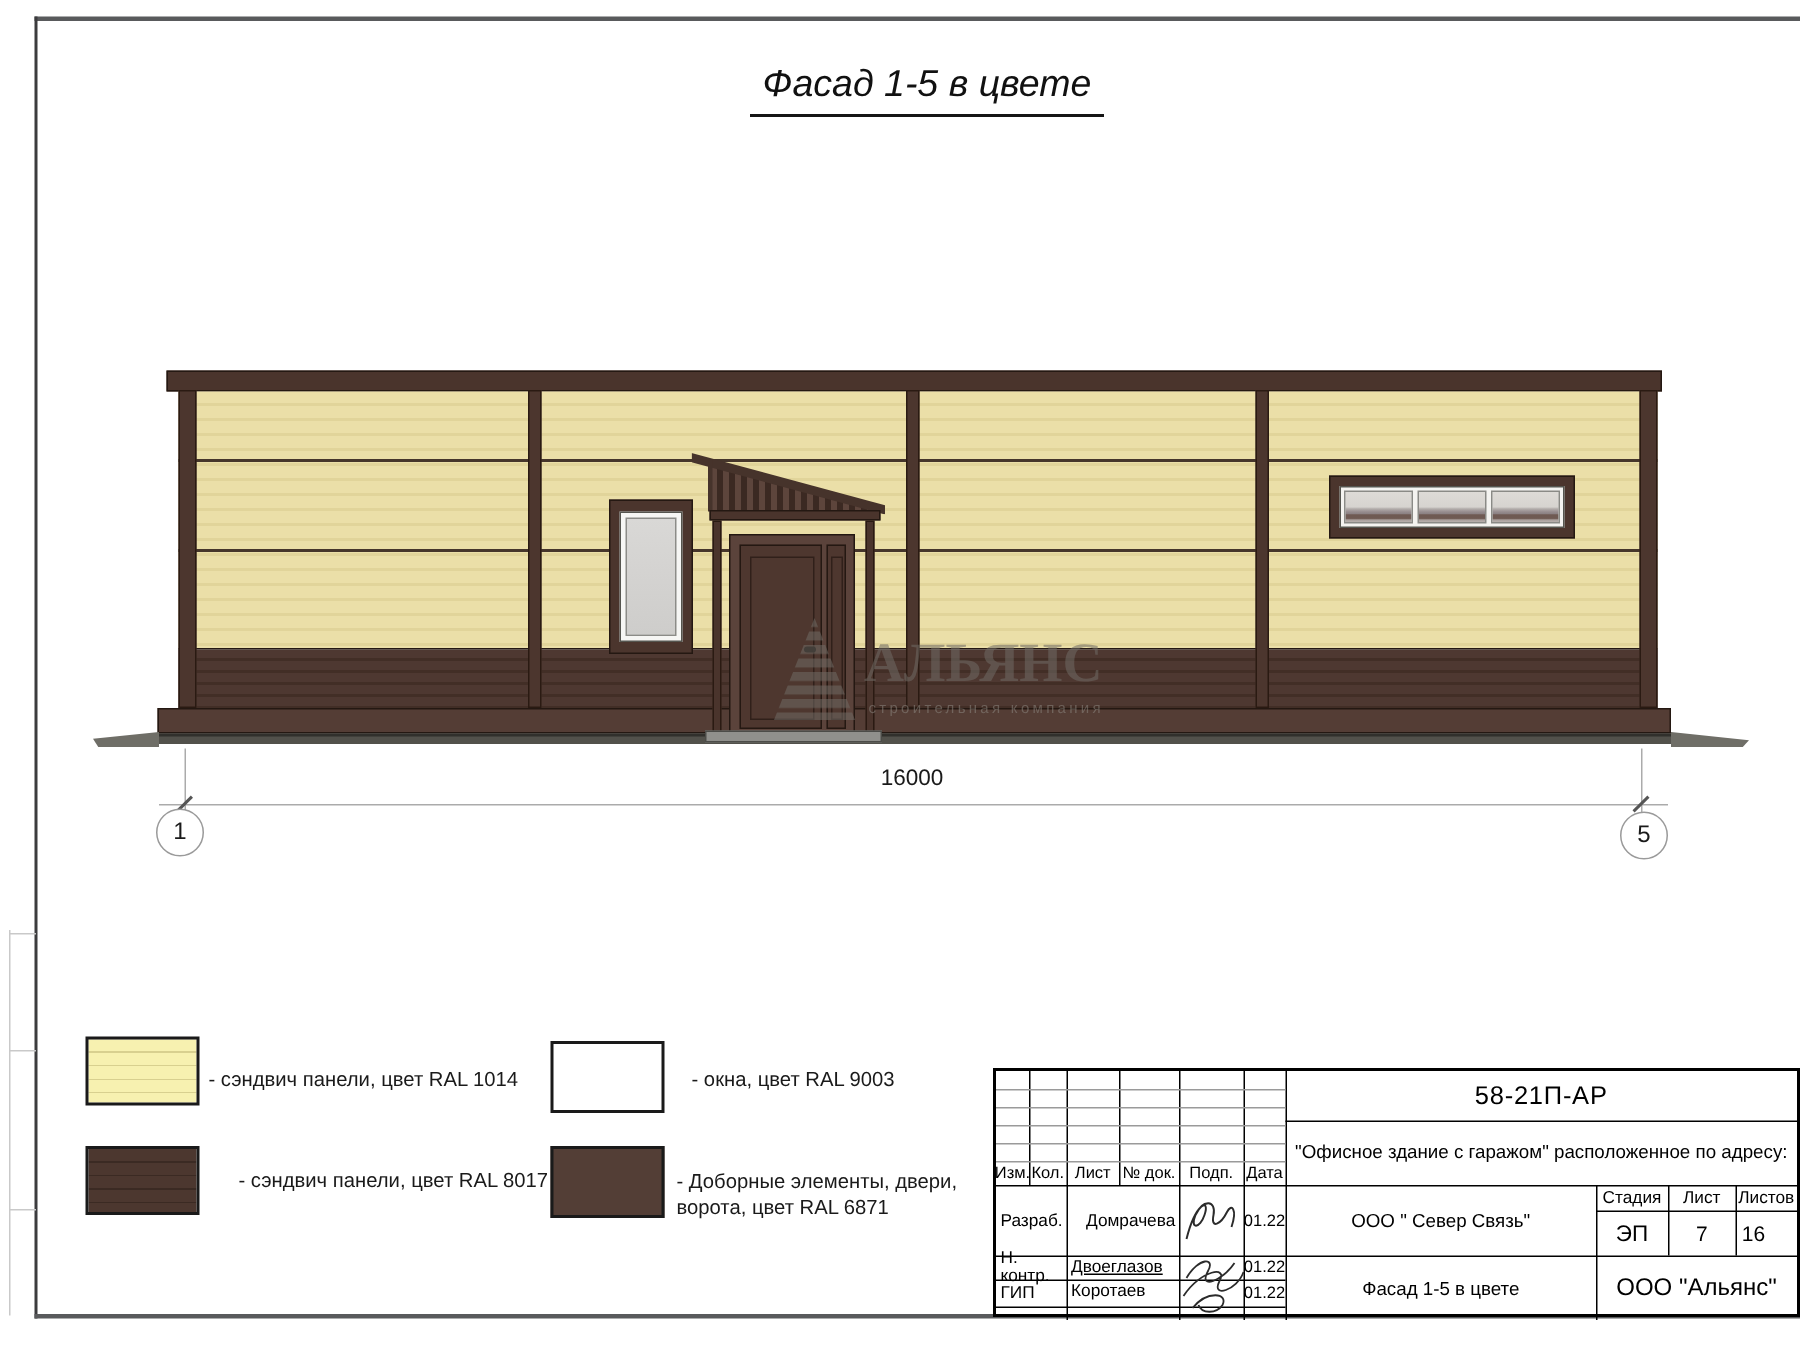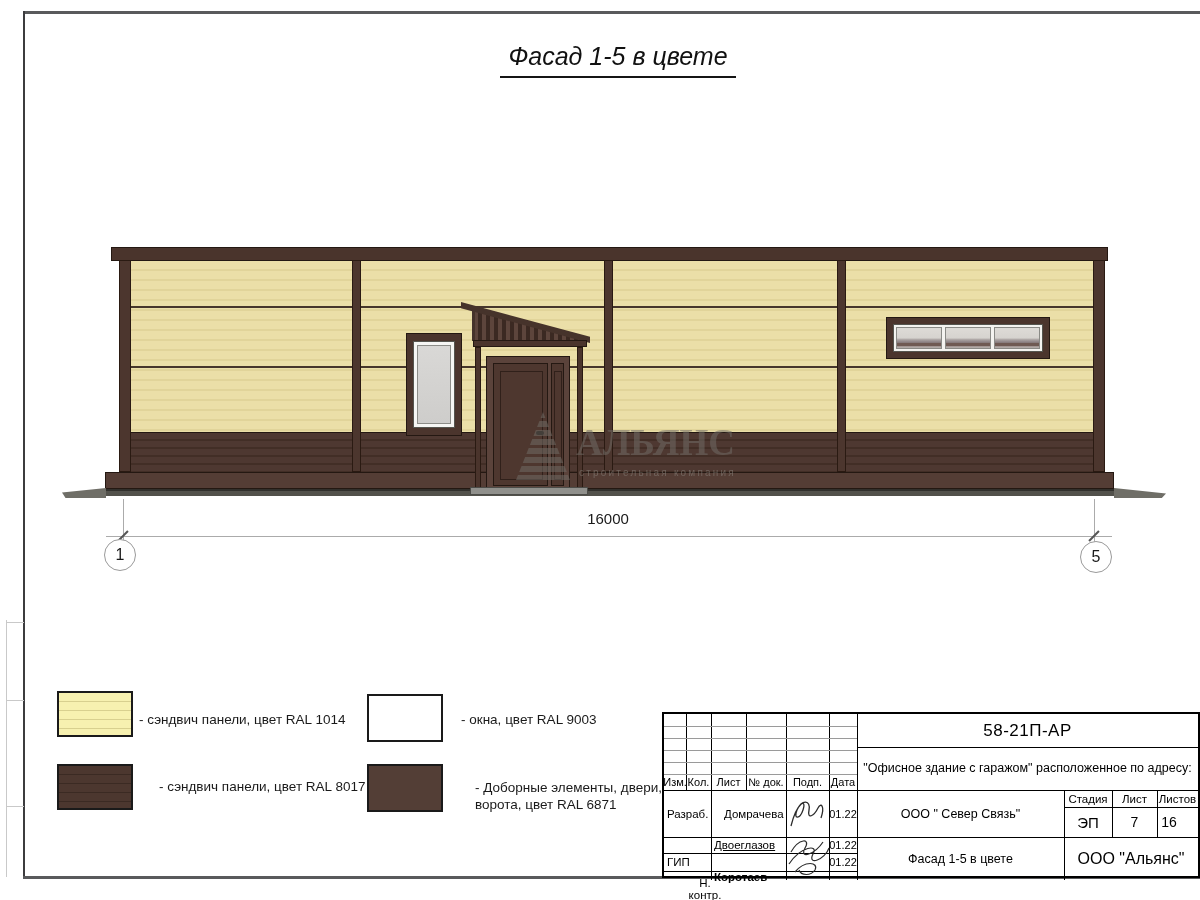--- a/index.html
+++ b/index.html
@@ -84,21 +84,21 @@
   .sw-cream{left:57px;top:691px;background:repeating-linear-gradient(180deg,#f7f1b0 0px,#f7f1b0 8px,#d8d08f 8px,#d8d08f 9px);}
   .sw-brown{left:57px;top:764px;background:repeating-linear-gradient(180deg,#4c372f 0px,#4c372f 8px,#3b2a23 8px,#3b2a23 9px);}
   .sw-white{left:367px;top:694px;background:#ffffff;height:48px;}
   .sw-dark{left:367px;top:764px;background:#533e36;height:48px;}
   .legend-label{font-size:13.5px;color:#1a1a1a;line-height:17px;}
 
   
   .tb{left:662px;top:712px;width:538px;height:166px;border:2px solid #000;box-sizing:border-box;background:#fff;}
   .tb .ln{position:absolute;background:#000;}
   .tb .ln-thin{position:absolute;background:#9a9a9a;}
-  .tb-cell{position:absolute;display:flex;align-items:center;justify-content:center;text-align:center;color:#000;}
+  .tb-cell{position:absolute;display:flex;align-items:center;justify-content:center;color:#000;}
   .tb-left{justify-content:flex-start;padding-left:3px;box-sizing:border-box;}
   .f11{font-size:11px;} .f115{font-size:11.5px;} .f125{font-size:12.5px;} .f14{font-size:14px;}
   .f15{font-size:15px;} .f16{font-size:16px;} .f17{font-size:17px;letter-spacing:0.5px;}
   .proj{flex-direction:column;line-height:17px;font-size:12.5px;}
 </style>
 </head>
 <body>
 
 <div class="sheet">
 
@@ -193,21 +193,21 @@
     <div class="abs swatch sw-cream"></div>
     <div class="abs legend-label" style="left:139px;top:711px;">- сэндвич панели, цвет RAL 1014</div>
 
     <div class="abs swatch sw-brown"></div>
     <div class="abs legend-label" style="left:139px;top:778px;margin-left:20px;">- сэндвич панели, цвет RAL 8017</div>
 
     <div class="abs swatch sw-white"></div>
     <div class="abs legend-label" style="left:461px;top:711px;">- окна, цвет RAL 9003</div>
 
     <div class="abs swatch sw-dark"></div>
-    <div class="abs legend-label" style="left:451px;top:779px;margin-left:24px;">
+    <div class="abs legend-label" style="left:451px;top:779px;">
       <div>- Доборные элементы, двери,</div>
       <div>ворота, цвет RAL 6871</div>
     </div>
   </div>
 
   <div class="abs tb">
 
     <div class="ln" style="left:22px;top:0;width:1px;height:76px;"></div>
     <div class="ln" style="left:47px;top:0;width:1px;height:166px;"></div>
     <div class="ln" style="left:82px;top:0;width:1px;height:76px;"></div>
@@ -239,26 +239,26 @@
 
     <div class="tb-cell f17" style="left:193px;top:0;width:341px;height:33px;">58-21П-АР</div>
     <div class="tb-cell proj" style="left:193px;top:33px;width:341px;height:43px;">
       <div>"Офисное здание с гаражом" расположенное по адресу:</div>
     </div>
 
     <div class="tb-cell tb-left f115" style="left:0;top:76px;width:47px;height:47px;">Разраб.</div>
     <div class="tb-cell tb-left f115" style="left:57px;top:76px;width:75px;height:47px;">Домрачева</div>
     <div class="tb-cell f11" style="left:165px;top:76px;width:28px;height:47px;">01.22</div>
 
-    <div class="tb-cell tb-left f115" style="left:16px;top:123px;width:47px;height:16px;margin-top:44px;">Н. контр.</div>
+    <div class="tb-cell tb-left f115" style="left:0;top:123px;width:47px;height:16px;">Н. контр.</div>
     <div class="tb-cell tb-left f115" style="left:47px;top:123px;width:75px;height:16px;text-decoration:underline;">Двоеглазов</div>
     <div class="tb-cell f11" style="left:165px;top:123px;width:28px;height:16px;">01.22</div>
 
     <div class="tb-cell tb-left f115" style="left:0;top:139px;width:47px;height:18px;">ГИП</div>
-    <div class="tb-cell tb-left f115" style="left:47px;top:154px;width:75px;height:18px;font-weight:bold;">Коротаев</div>
+    <div class="tb-cell tb-left f115" style="left:47px;top:138px;width:75px;height:18px;">Коротаев</div>
     <div class="tb-cell f11" style="left:165px;top:139px;width:28px;height:18px;">01.22</div>
 
     <svg style="position:absolute;left:123px;top:80px;" width="42" height="42">
       <path d="M4 32 C10 8, 20 4, 16 16 C13 25, 6 26, 10 16 C15 5, 24 6, 22 16 C20 26, 27 22, 31 14 C34 8, 38 12, 34 24" fill="none" stroke="#2b2b2b" stroke-width="1.3"></path>
     </svg>
     <svg style="position:absolute;left:121px;top:122px;" width="46" height="42">
       <path d="M6 16 C14 2, 26 2, 20 12 C14 24, 30 18, 38 6 M4 28 C16 10, 34 8, 28 18 C22 30, 40 24, 44 12 M10 36 C20 24, 34 26, 30 34 C26 40, 16 40, 14 34" fill="none" stroke="#2b2b2b" stroke-width="1.2"></path>
     </svg>
 
     <div class="tb-cell f125" style="left:193px;top:76px;width:207px;height:47px;">ООО " Север Связь"</div>

